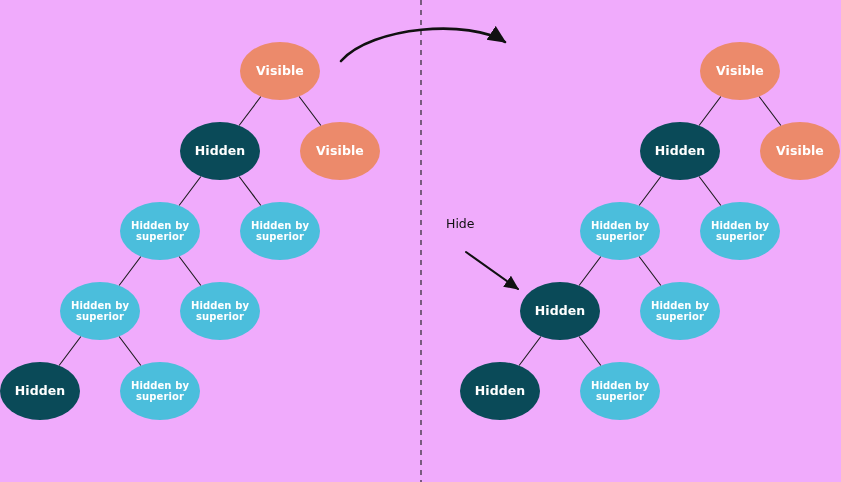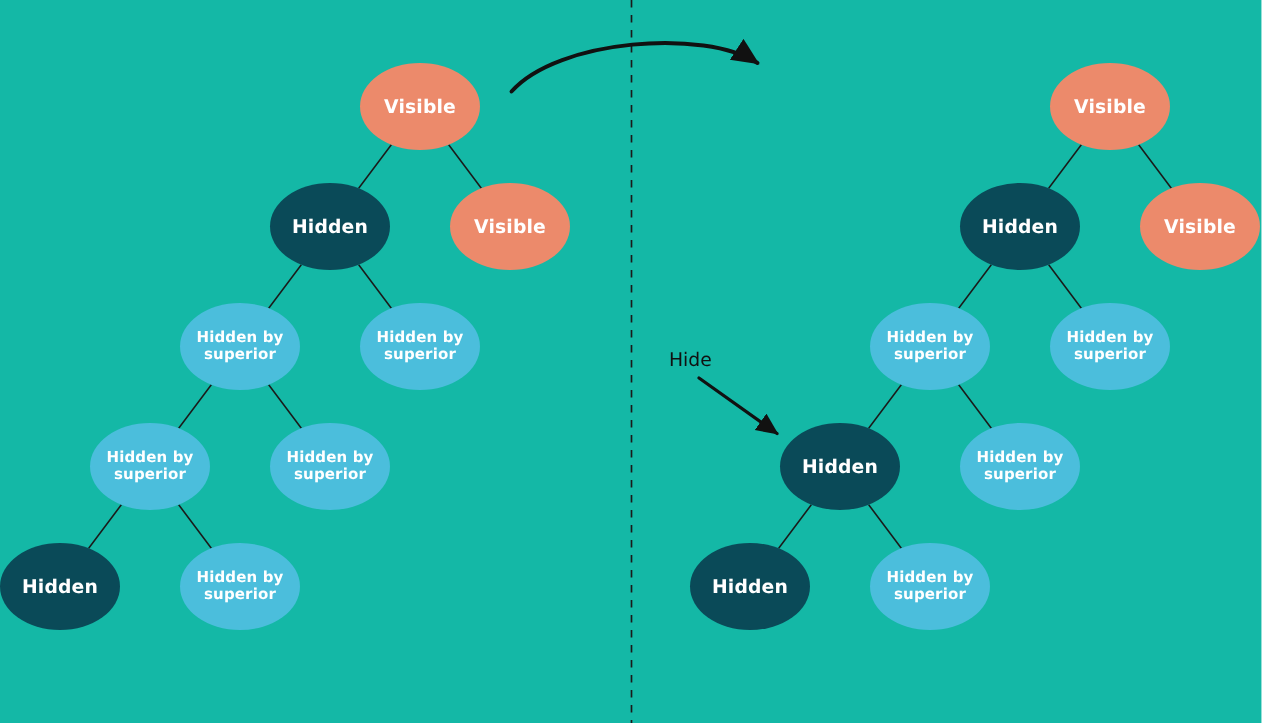--- a/index.html
+++ b/index.html
@@ -4,21 +4,21 @@
 <style>
   html, body {
     margin: 0;
     padding: 0;
     background: #ffffff;
   }
   #canvas {
     position: relative;
     width: 841px;
     height: 482px;
-    background: #14b8a6;
+    background: #f0abfc;
     overflow: hidden;
     font-family: "DejaVu Sans", "Liberation Sans", sans-serif;
   }
   svg.layer {
     position: absolute;
     left: 0;
     top: 0;
     width: 841px;
     height: 482px;
     overflow: visible;
@@ -134,15 +134,15 @@
         <span class="node-label">Hidden by<br>superior</span>
       </div>
       <div class="node one-line" style="left: 460px; top: 362px; width: 80px; height: 58px; background: rgb(10, 74, 88);">
         <span class="node-label">Hidden</span>
       </div>
       <div class="node two-line" style="left: 580px; top: 362px; width: 80px; height: 58px; background: rgb(75, 190, 220);">
         <span class="node-label">Hidden by<br>superior</span>
       </div>
     </div>
 
-  <div class="annot" id="hide-label" style="left:446px; top:232px;">Hide</div>
+  <div class="annot" id="hide-label" style="left:446px; top:216px;">Hide</div>
 
 </div>
 
 </body></html>

